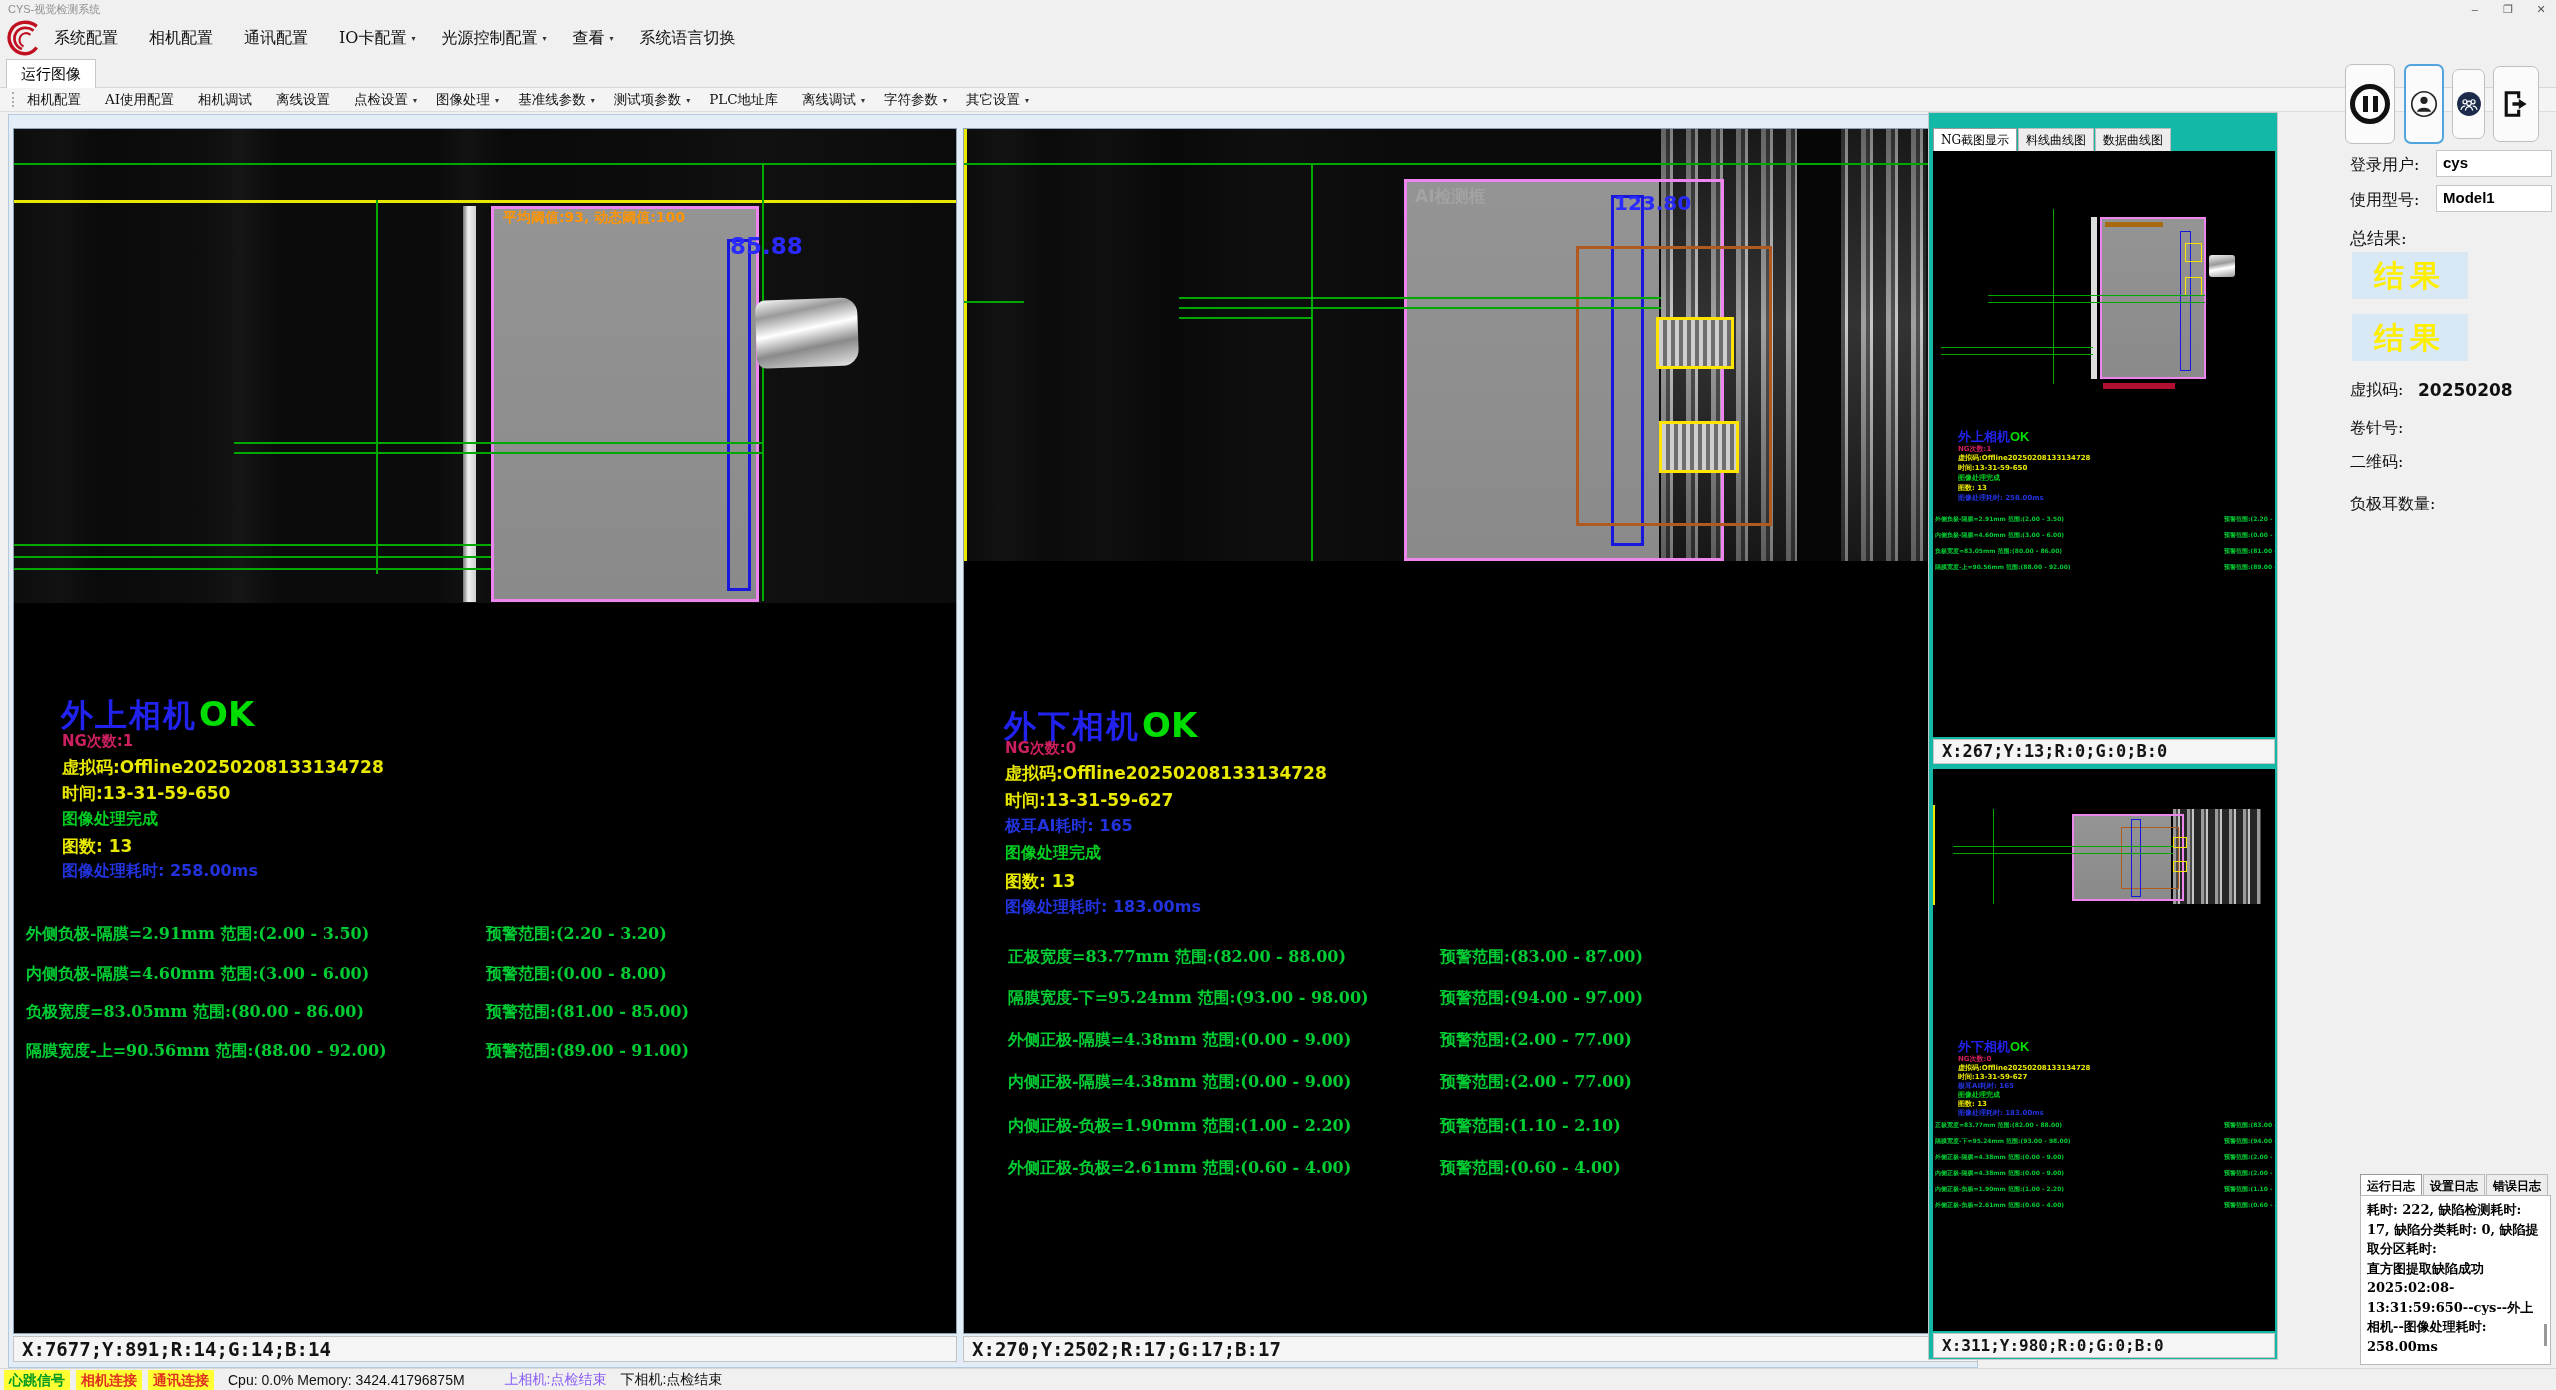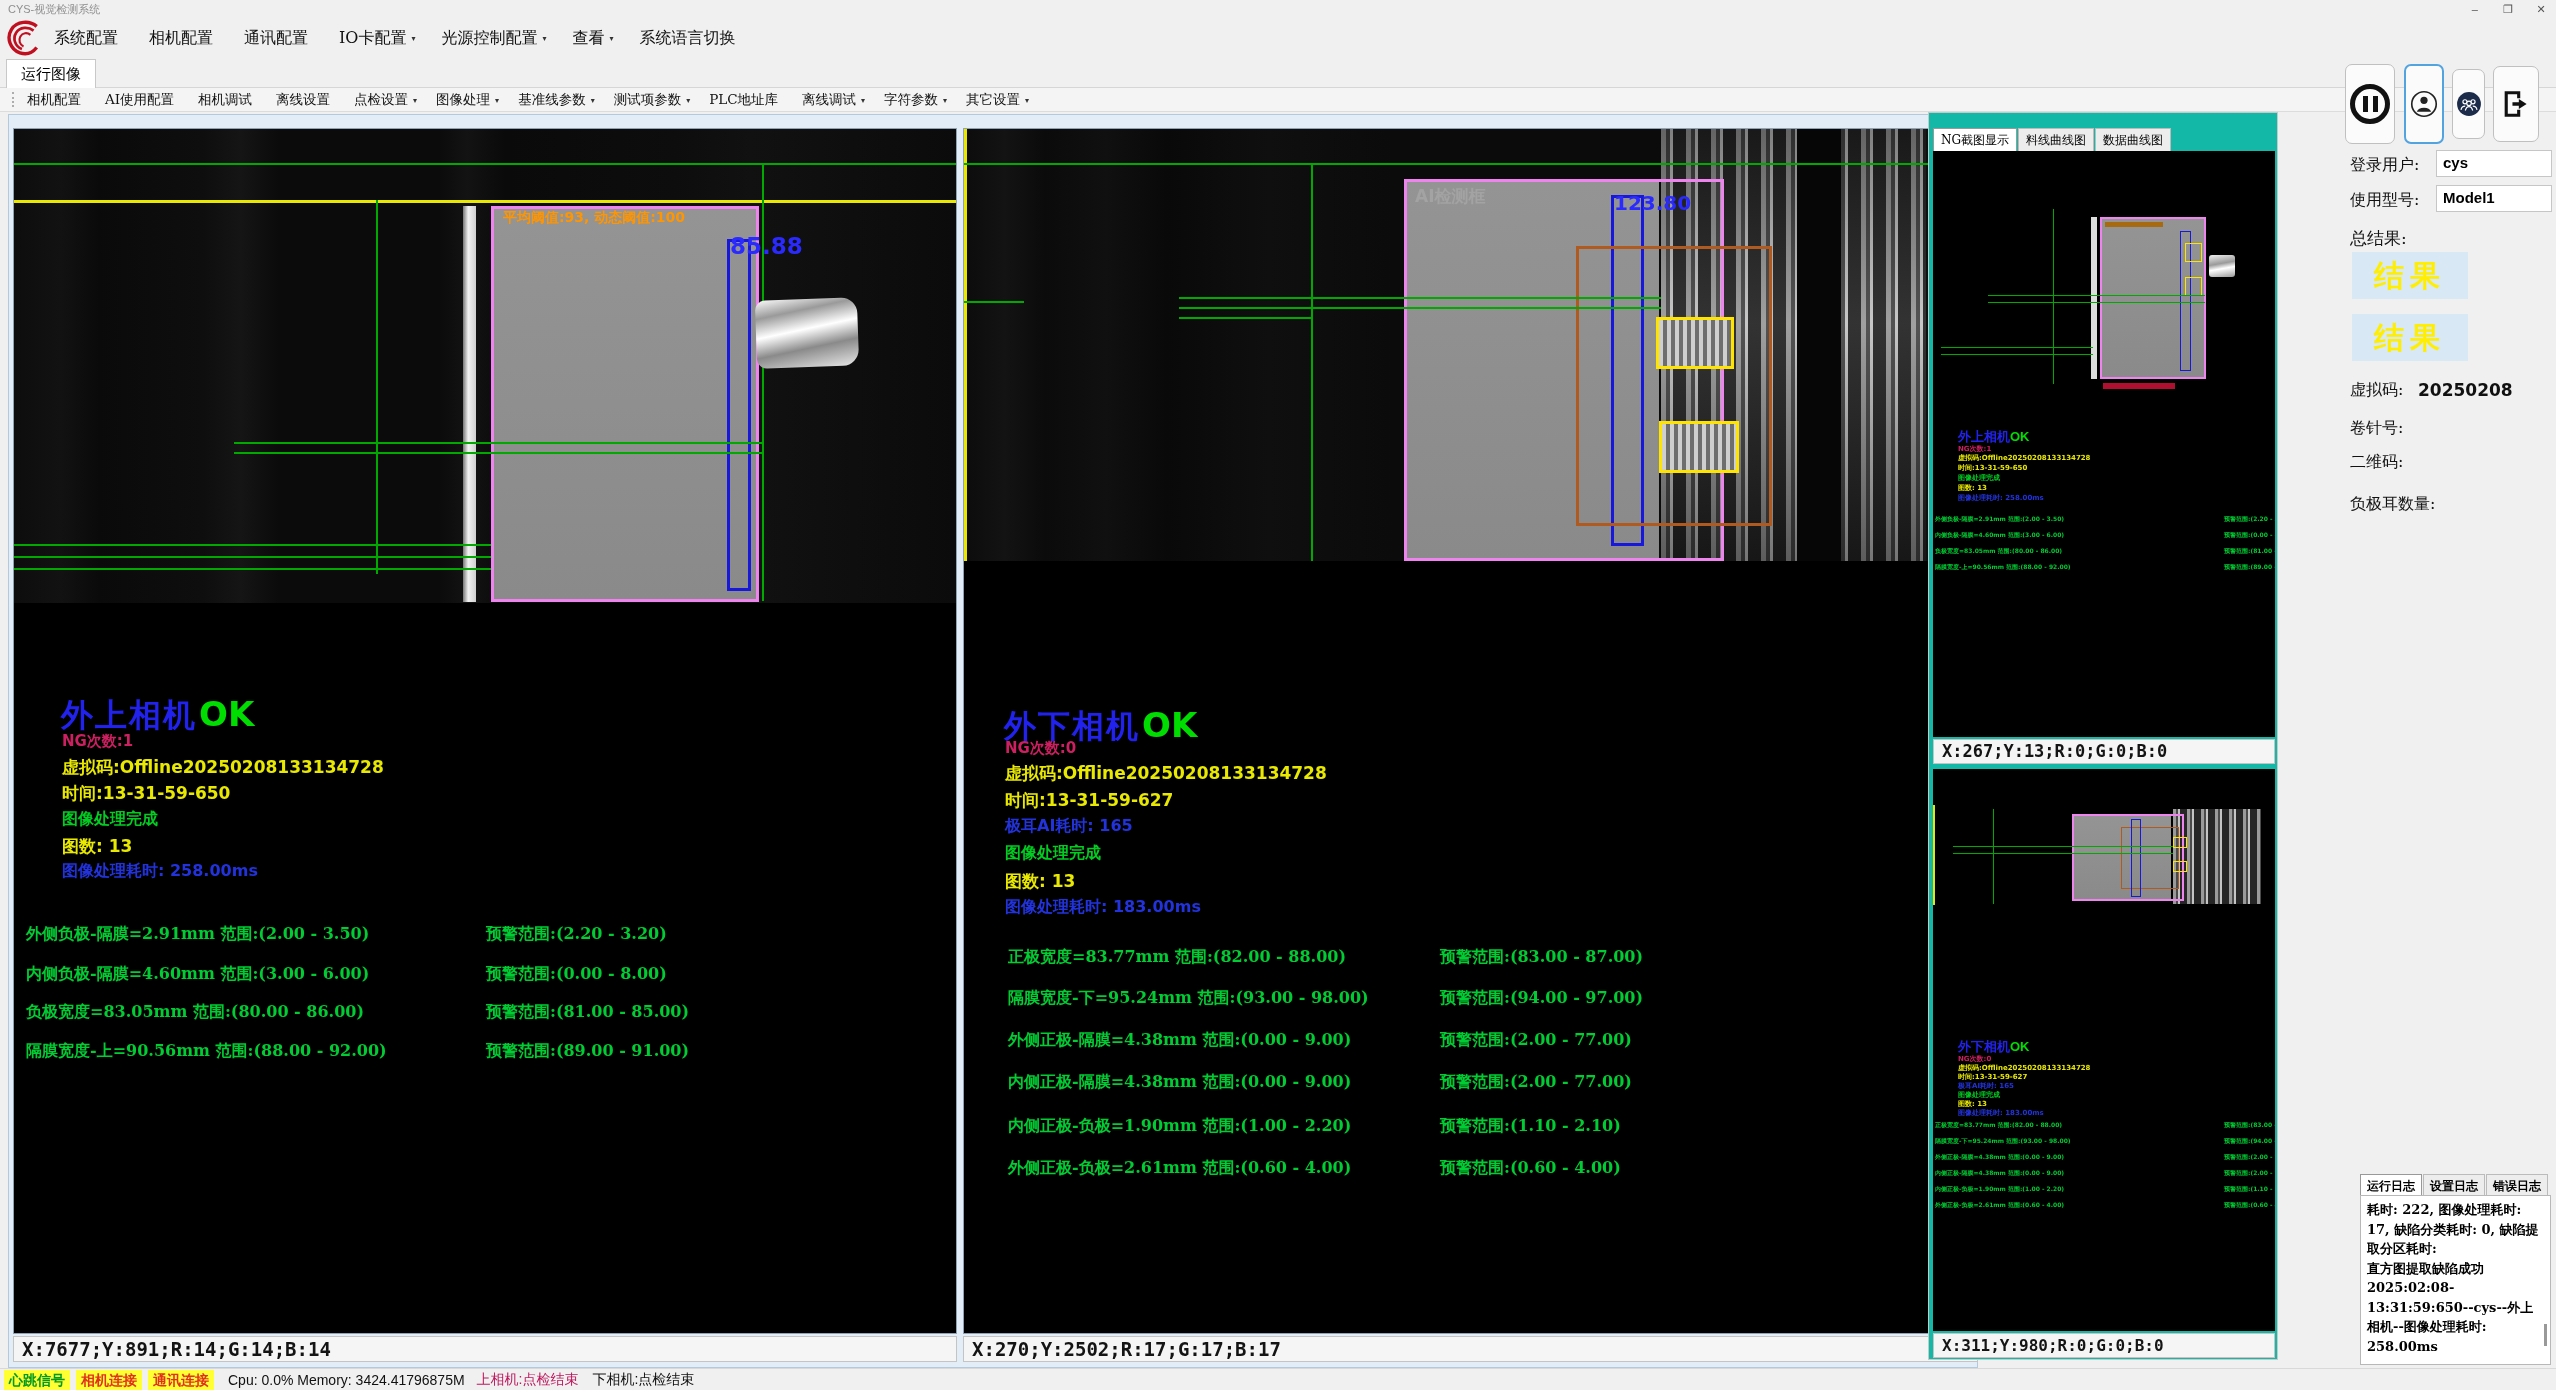--- a/index.html
+++ b/index.html
@@ -310,29 +310,29 @@
   <div class="t" style="left:2418px;top:380px;font-size:17px;color:#111">20250208</div>
   <div class="side-label" style="left:2350px;top:418px">卷针号:</div>
   <div class="side-label" style="left:2350px;top:452px">二维码:</div>
   <div class="side-label" style="left:2350px;top:494px">负极耳数量:</div>
 
   <div class="logwrap">
     <div class="abs" style="left:0;top:0">
       <span class="log-tab sel">运行日志</span><span class="log-tab">设置日志</span><span class="log-tab">错误日志</span>
     </div>
     <div class="log-content">
-      <div>耗时: 222, 图像处理耗时: 17, 缺陷分类耗时: 0, 缺陷提取分区耗时:</div>
+      <div>耗时: 222, 缺陷检测耗时: 17, 缺陷分类耗时: 0, 缺陷提取分区耗时:</div>
       <div>直方图提取缺陷成功</div>
       <div>2025:02:08-13:31:59:650--cys--外上相机--图像处理耗时: 258.00ms</div>
       <div class="abs" style="right:3px;top:128px;width:3px;height:22px;background:#999"></div>
     </div>
   </div>
 
   <div class="statusbar">
     <span class="sb-badge" style="color:#009922">心跳信号</span>
     <span class="sb-badge" style="color:#e03020">相机连接</span>
     <span class="sb-badge" style="color:#e03020">通讯连接</span>
     <span style="margin-left:8px;color:#111">Cpu: 0.0% Memory: 3424.41796875M</span>
-    <span style="margin-left:12px;color:#be185d">上相机:点检结束</span>
+    <span style="margin-left:40px;color:#8b5cf6">上相机:点检结束</span>
     <span style="margin-left:14px;color:#111">下相机:点检结束</span>
   </div>
 
 </div>
 
 </body></html>

